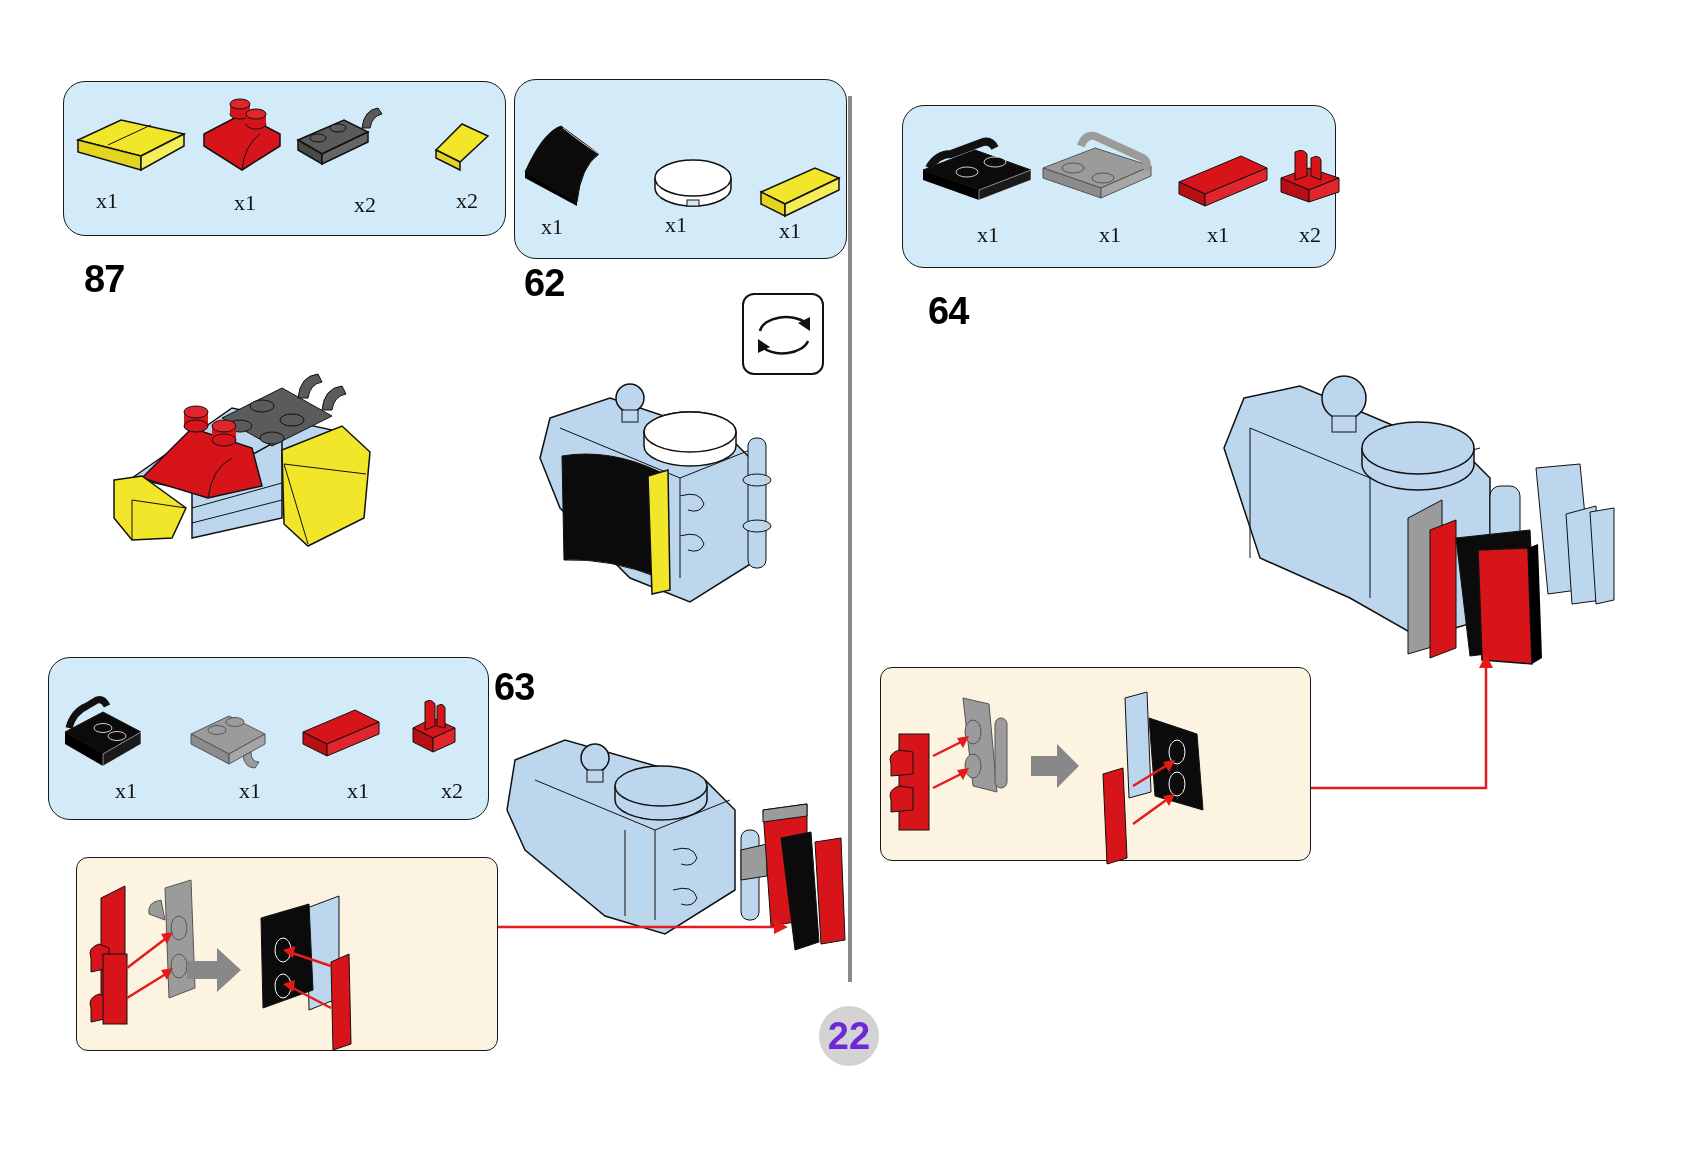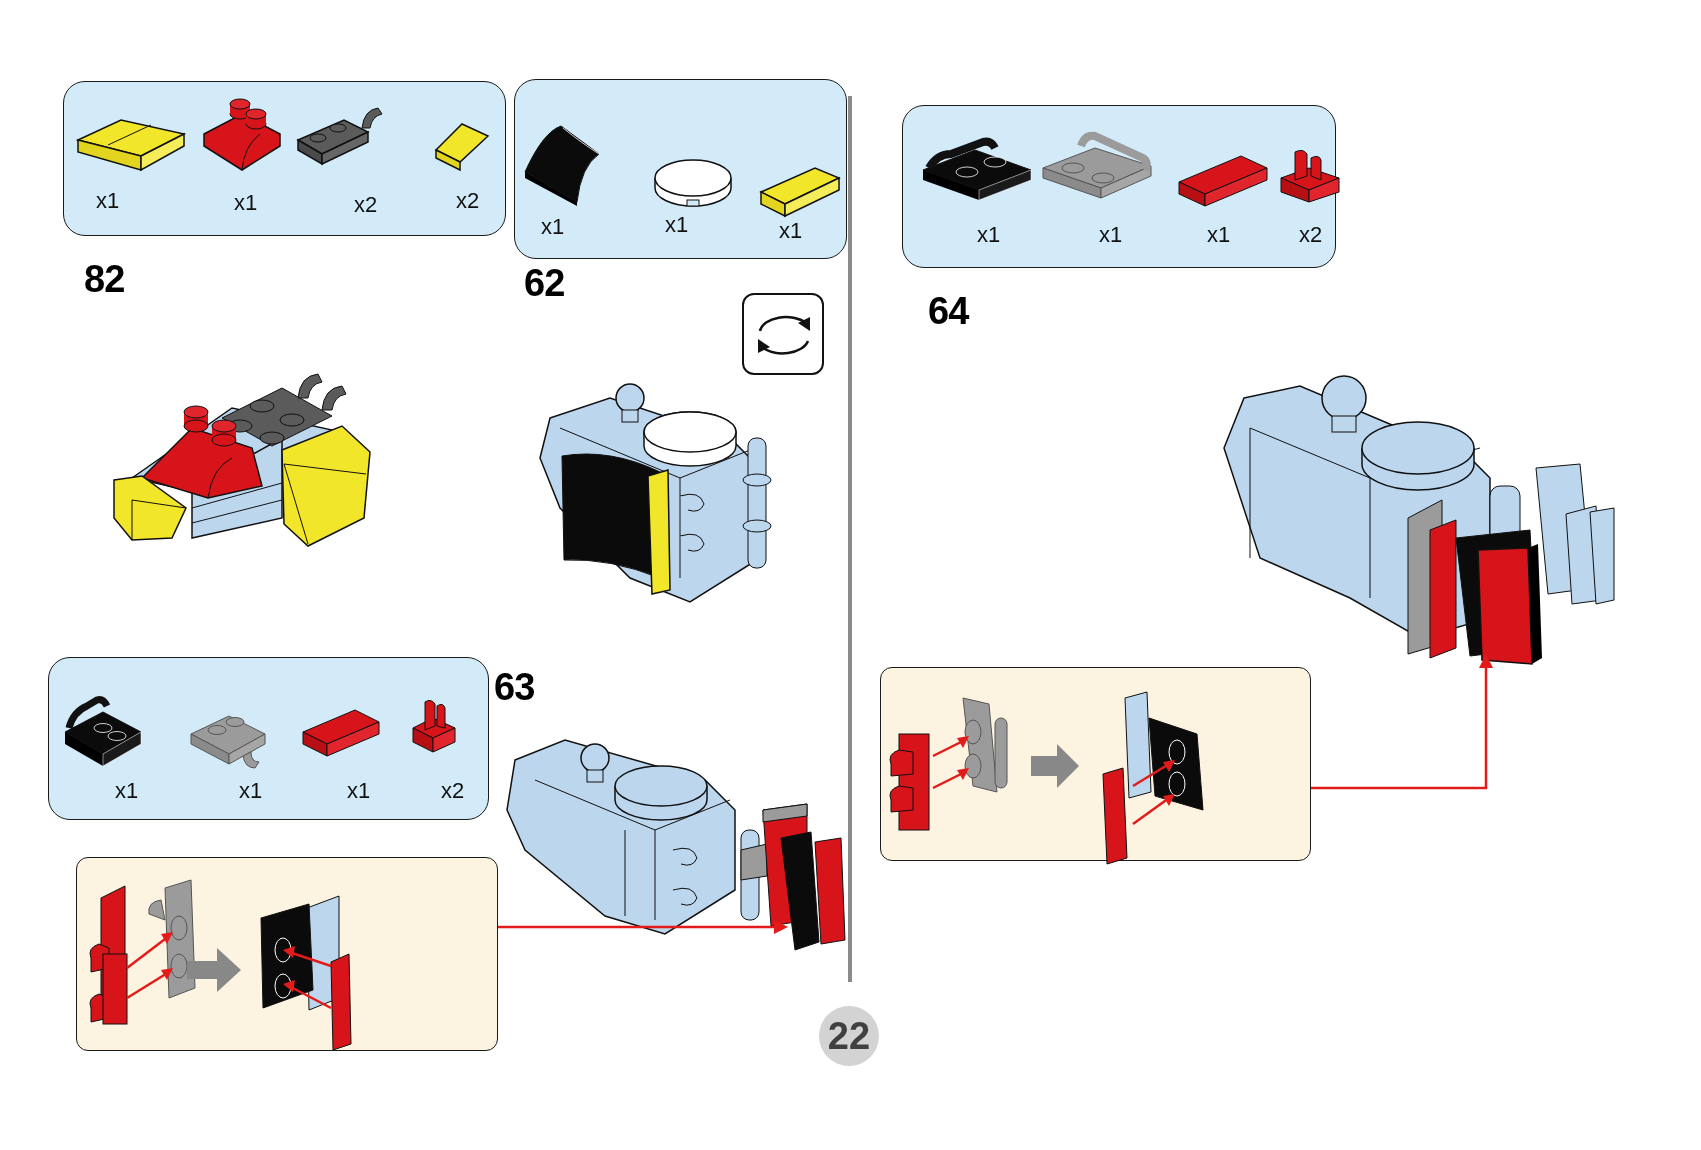--- a/index.html
+++ b/index.html
@@ -1,22 +1,22 @@
 <!DOCTYPE html>
 <html><head>
 <meta charset="utf-8">
 <style>
   html,body{margin:0;padding:0;background:#ffffff;}
   body{width:1701px;height:1150px;position:relative;overflow:hidden;font-family:"Liberation Sans",sans-serif;}
   .parts-box{position:absolute;background:#d3ebf8;border:1.5px solid #1a1a1a;border-radius:22px;box-sizing:border-box;}
   .sub-box{position:absolute;background:#fdf3e1;border:1.5px solid #1a1a1a;border-radius:12px;box-sizing:border-box;}
-  .qty{position:absolute;font-size:22px;color:#111;font-family:Liberation Sans, sans-serif;}
+  .qty{position:absolute;font-size:22px;color:#111;font-family:Liberation Serif, serif;}
   .step-num{position:absolute;font-size:38px;font-weight:bold;color:#000;font-family:"Liberation Sans",sans-serif;letter-spacing:-1px;}
   .divider{position:absolute;left:848px;top:96px;width:4px;height:886px;background:#8a8a8a;}
-  .page-num{position:absolute;left:819px;top:1006px;width:60px;height:60px;border-radius:50%;background:#d3d3d3;display:flex;align-items:center;justify-content:center;font-size:38px;font-weight:bold;color:#404040;}
+  .page-num{position:absolute;left:819px;top:1006px;width:60px;height:60px;border-radius:50%;background:#d3d3d3;display:flex;align-items:center;justify-content:center;font-size:38px;font-weight:bold;color:#6d28d9;}
   svg{position:absolute;overflow:visible;}
   .rot-box{position:absolute;left:742px;top:293px;width:82px;height:82px;border:2px solid #111;border-radius:12px;box-sizing:border-box;background:#fff;}
 </style>
 </head>
 <body>
 
 <div class="parts-box" style="left:63px;top:81px;width:443px;height:155px;">
   <svg style="left:12px;top:30px" width="120" height="60" viewBox="0 0 120 60">
     <polygon points="2,28 45,8 108,22 65,44" fill="#f2e62a" stroke="#111" stroke-width="1.5"></polygon>
     <polygon points="2,28 65,44 65,58 2,40" fill="#e3d51f" stroke="#111" stroke-width="1.5"></polygon>
@@ -65,21 +65,21 @@
   <svg style="left:244px;top:84px" width="82" height="58" viewBox="0 0 82 58">
     <polygon points="2,28 56,4 80,14 26,40" fill="#f2e62a" stroke="#111" stroke-width="1.5"></polygon>
     <polygon points="2,28 26,40 26,52 2,40" fill="#e3d51f" stroke="#111" stroke-width="1.5"></polygon>
     <polygon points="26,40 80,14 80,26 26,52" fill="#f5ec5a" stroke="#111" stroke-width="1.5"></polygon>
   </svg>
   <span class="qty" style="left:26px;top:134px;">x1</span>
   <span class="qty" style="left:150px;top:132px;">x1</span>
   <span class="qty" style="left:264px;top:138px;">x1</span>
 </div>
 
-<div class="step-num" style="left:84px;top:258px;">82</div>
+<div class="step-num" style="left:84px;top:258px;">87</div>
 <div class="step-num" style="left:524px;top:262px;">62</div>
 <div class="step-num" style="left:494px;top:666px;">63</div>
 <div class="step-num" style="left:928px;top:290px;">64</div>
 
 <div class="rot-box">
   <svg style="left:8px;top:8px" width="64" height="64" viewBox="0 0 64 64">
     <path d="M8,28 A26,16 0 0 1 54,20" fill="none" stroke="#111" stroke-width="2.5"></path>
     <polygon points="58,28 46,20 58,14" fill="#111"></polygon>
     <path d="M56,38 A26,16 0 0 1 10,44" fill="none" stroke="#111" stroke-width="2.5"></path>
     <polygon points="6,36 18,44 6,50" fill="#111"></polygon>

